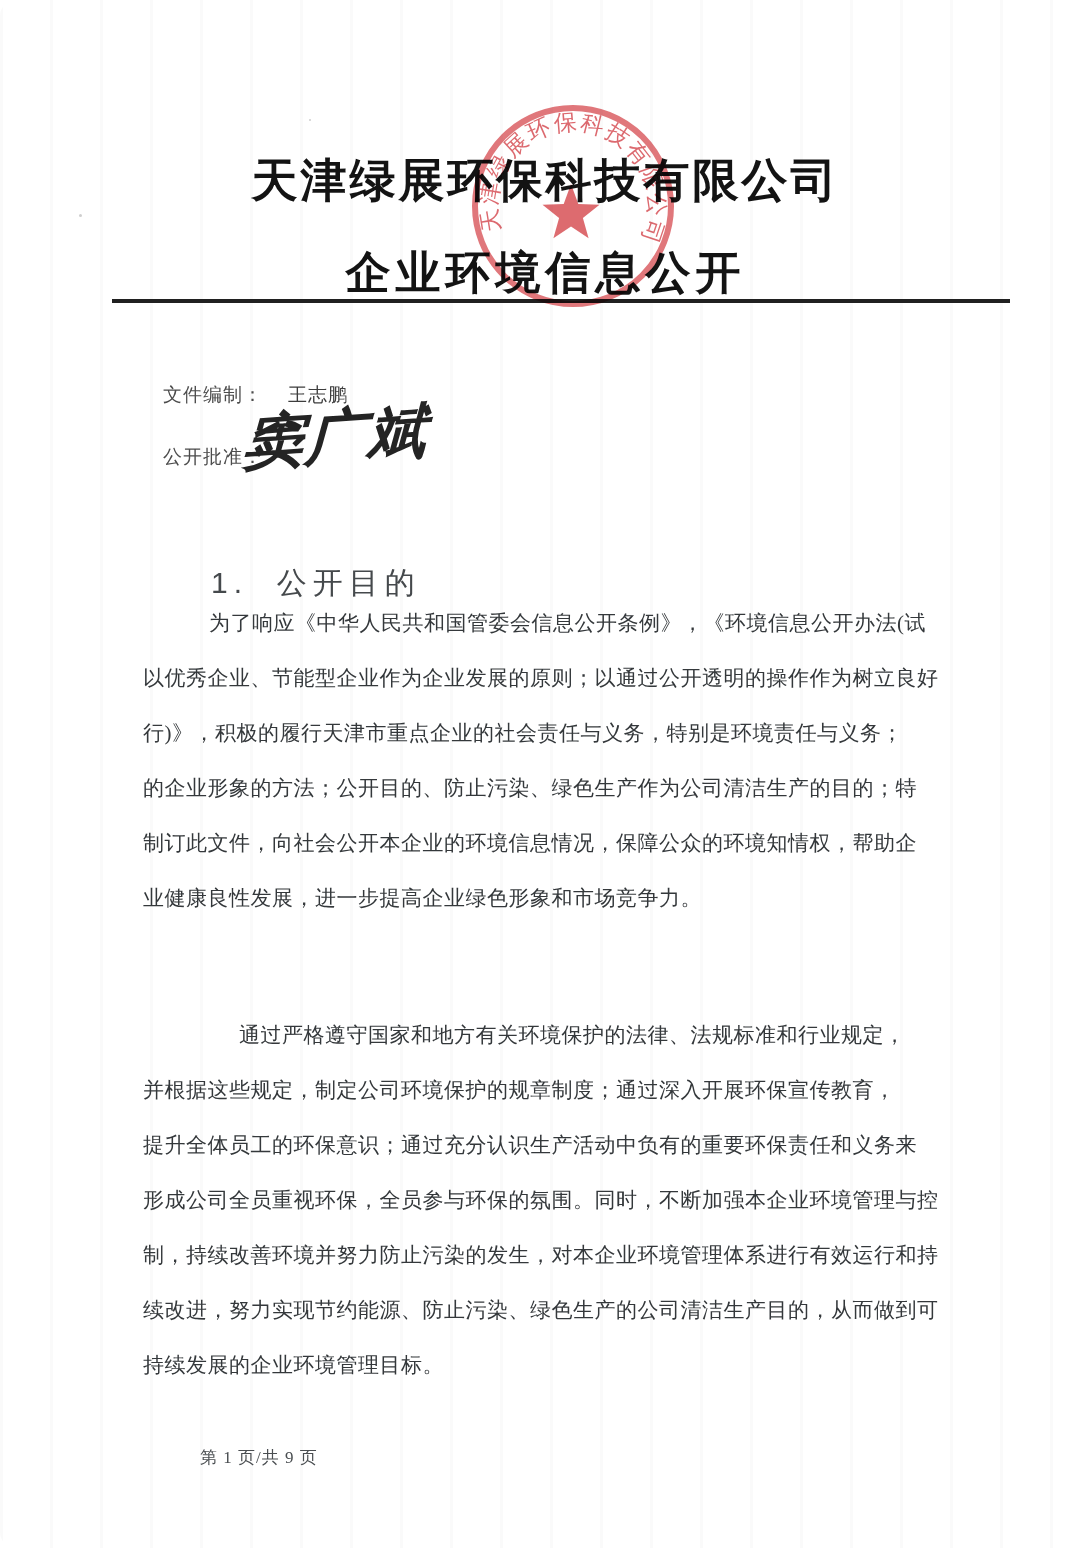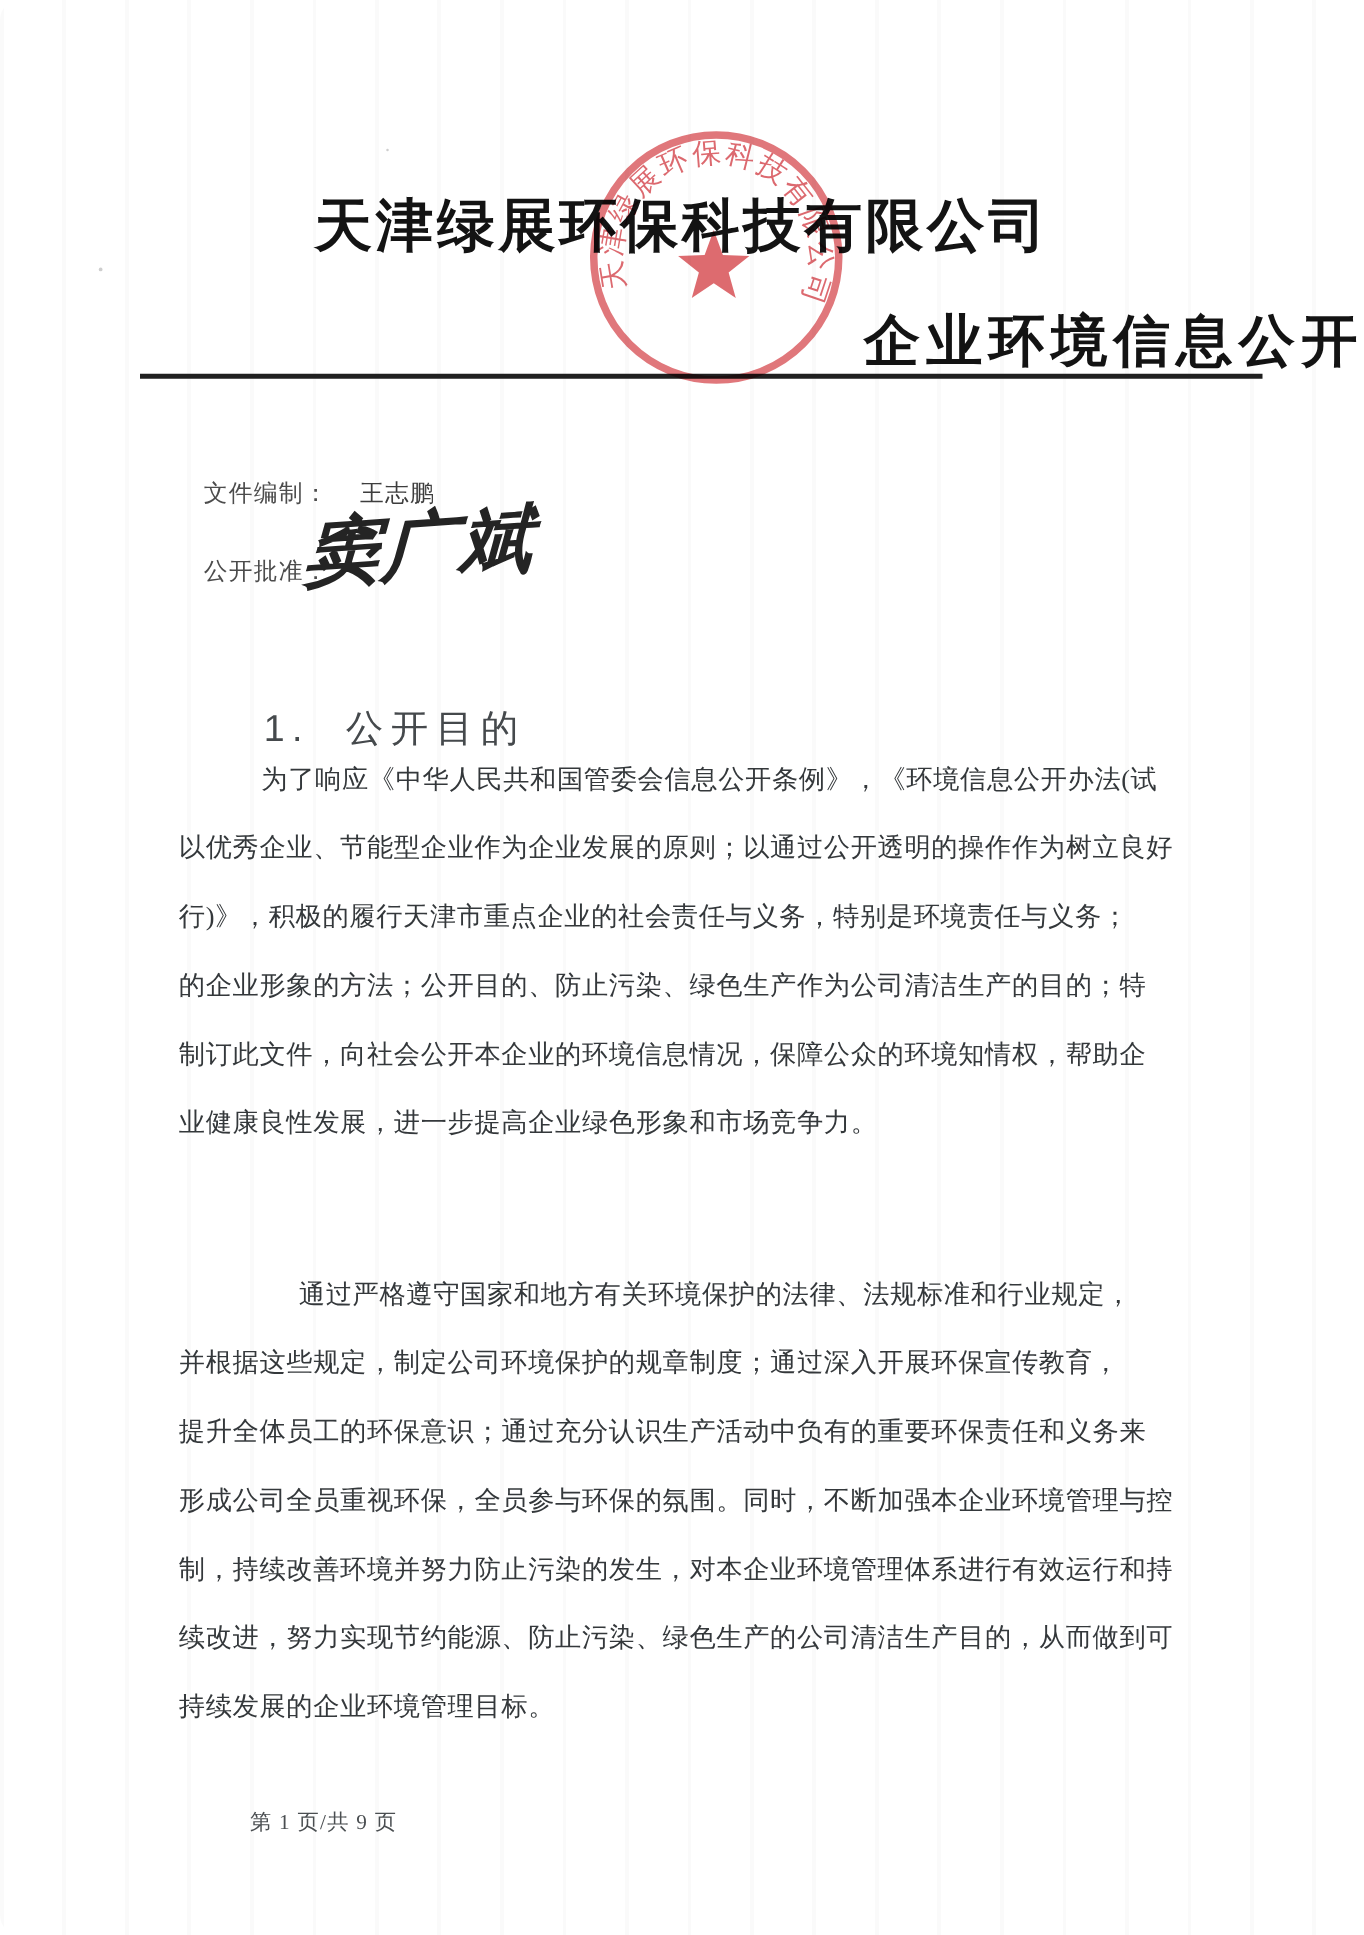--- a/index.html
+++ b/index.html
@@ -20,21 +20,21 @@
   }
   .title1 {
     position: absolute; top: 150px; left: 0; width: 100%;
     text-align: center;
     font-family: "Liberation Sans", sans-serif;
     font-weight: 700; font-size: 46px; letter-spacing: 3px;
     color: #131313;
   }
   .title2 {
     position: absolute; top: 243px; left: 0; width: 100%;
-    text-align: right;
+    text-align: center;
     font-family: "Liberation Sans", sans-serif;
     font-weight: 700; font-size: 45px; letter-spacing: 5px;
     color: #131313;
   }
   .divider {
     position: absolute; top: 299px; left: 112px;
     width: 898px; height: 4px; background: #202020;
   }
   .stamp {
     position: absolute; top: 96px; left: 466px;

